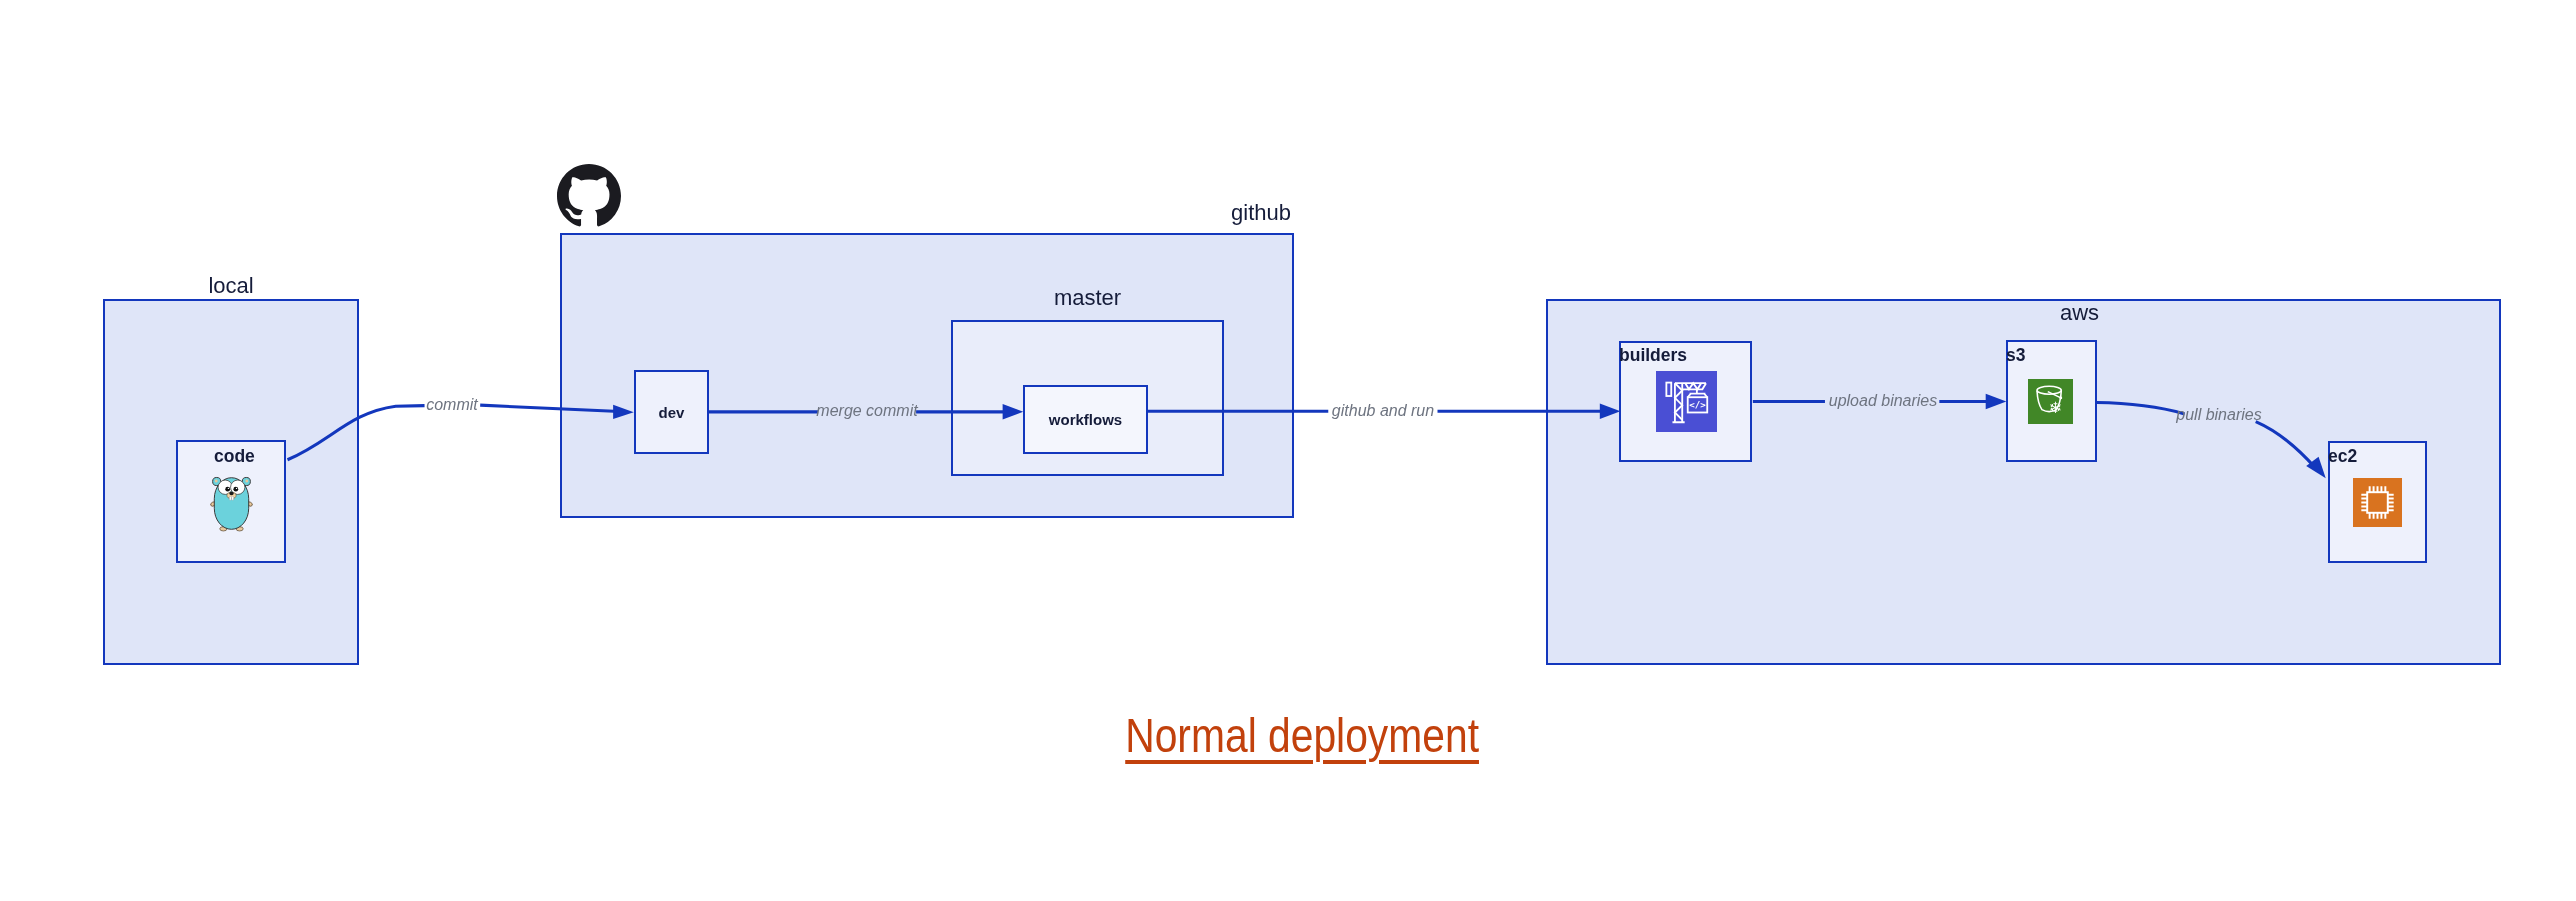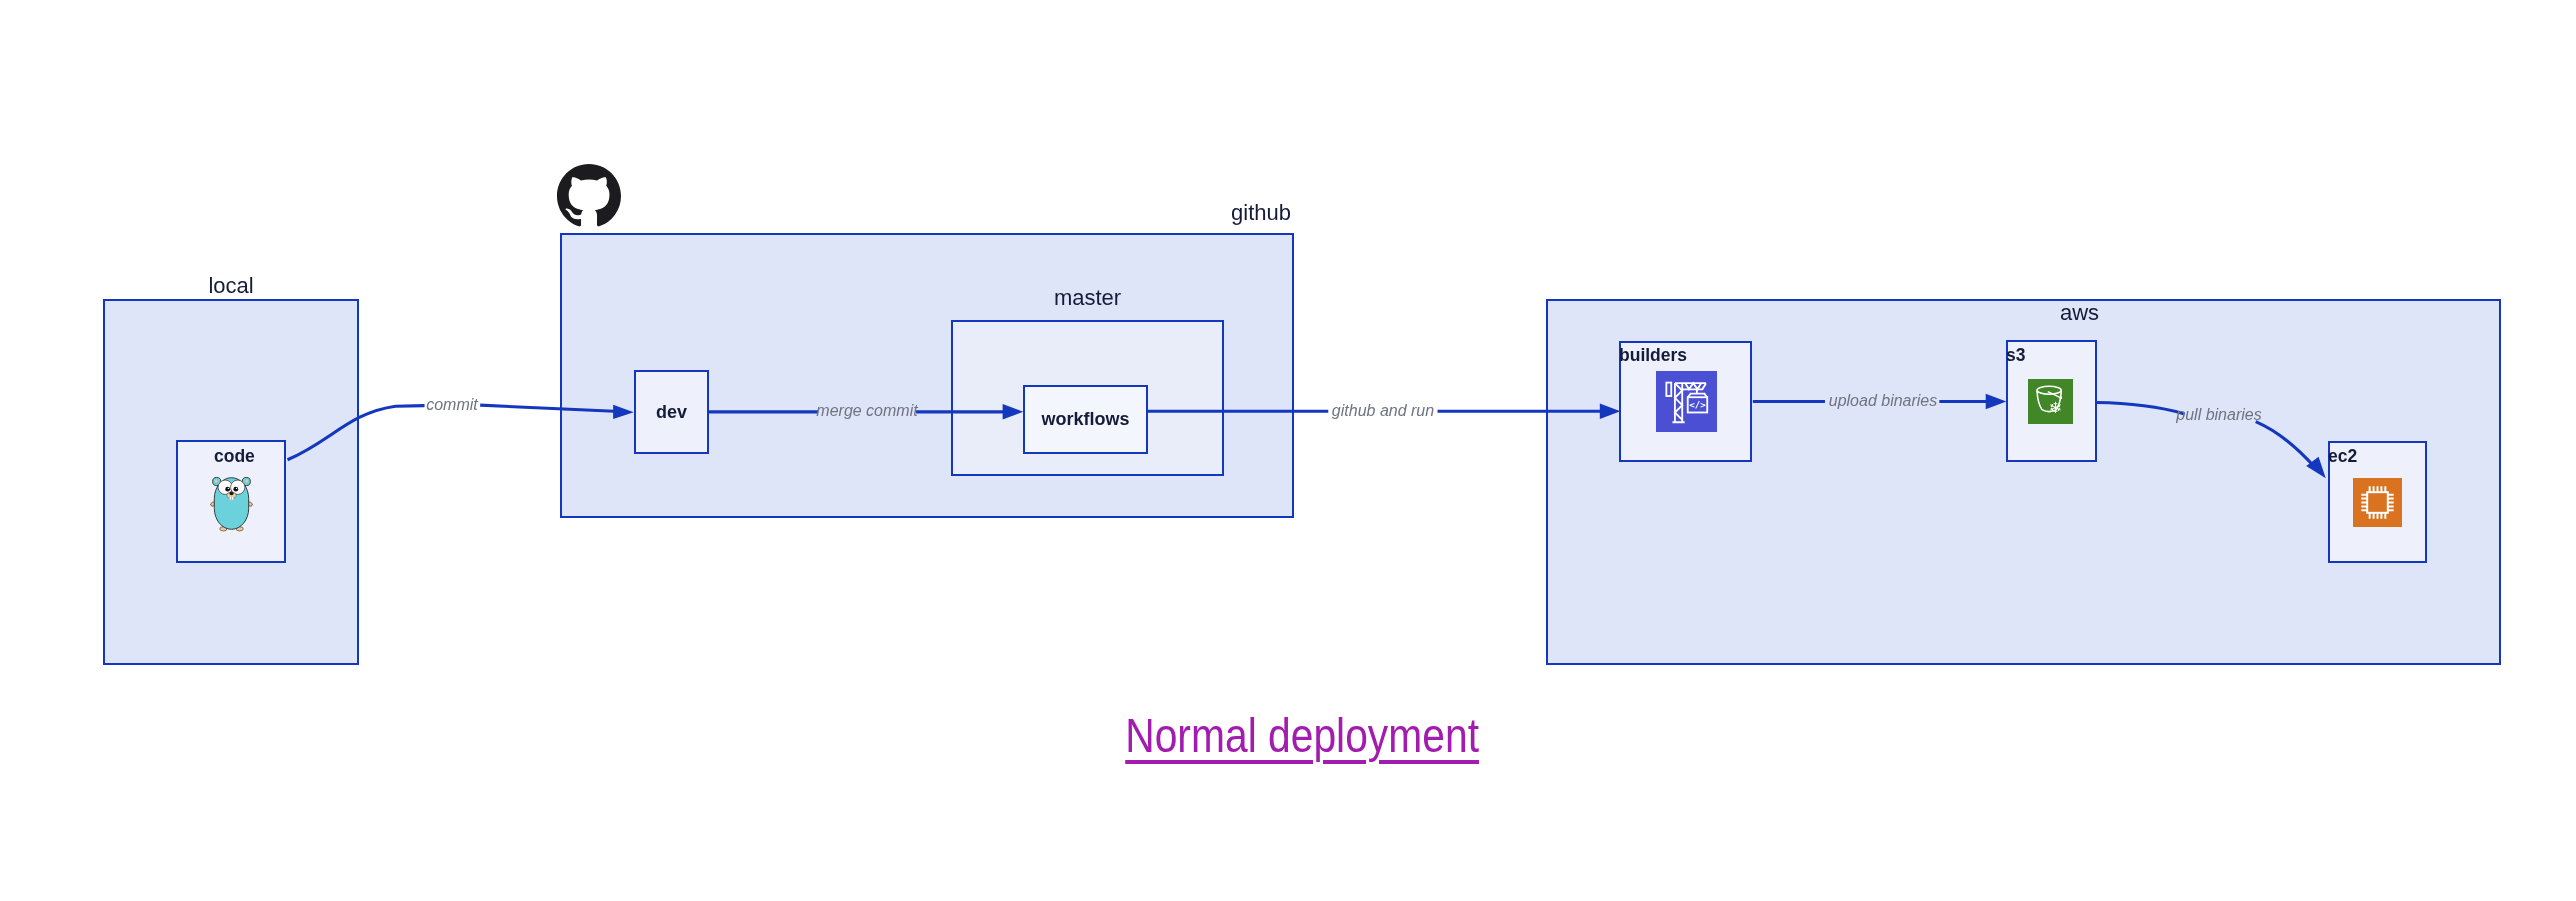--- a/index.html
+++ b/index.html
@@ -15,30 +15,30 @@
   .fill-inner{background:#f4f6fd;}
 
   .container-label{position:absolute;color:#151c3a;font-size:22px;
        line-height:31px;white-space:nowrap;}
   .center{text-align:center;}
   .right{text-align:right;}
 
   .node-label{position:absolute;color:#151c3a;font-weight:bold;
        font-size:17.5px;line-height:20.6px;text-align:left;white-space:nowrap;}
   .node-label-flex{position:absolute;display:flex;align-items:center;
-       justify-content:center;color:#151c3a;font-weight:bold;font-size:18px;
+       justify-content:center;color:#151c3a;font-weight:bold;font-size:15px;
        white-space:nowrap;}
 
   .edge-label{position:absolute;transform:translate(-50%,-50%);
        color:#6e7480;font-style:italic;font-size:16px;white-space:nowrap;}
 
   .icon{position:absolute;}
 
   .title{position:absolute;left:916px;top:707px;width:773px;
-       text-align:center;color:#a21caf;font-size:48px;line-height:57px;}
+       text-align:center;color:#c2410c;font-size:48px;line-height:57px;}
   .title span{display:inline-block;transform:scaleX(0.85);
        text-decoration:underline;text-decoration-thickness:3.6px;
        text-underline-offset:8.2px;white-space:nowrap;}
 
   svg.edges{position:absolute;left:0;top:0;pointer-events:none;}
 </style>
 </head>
 <body>
 
 <div class="canvas">

